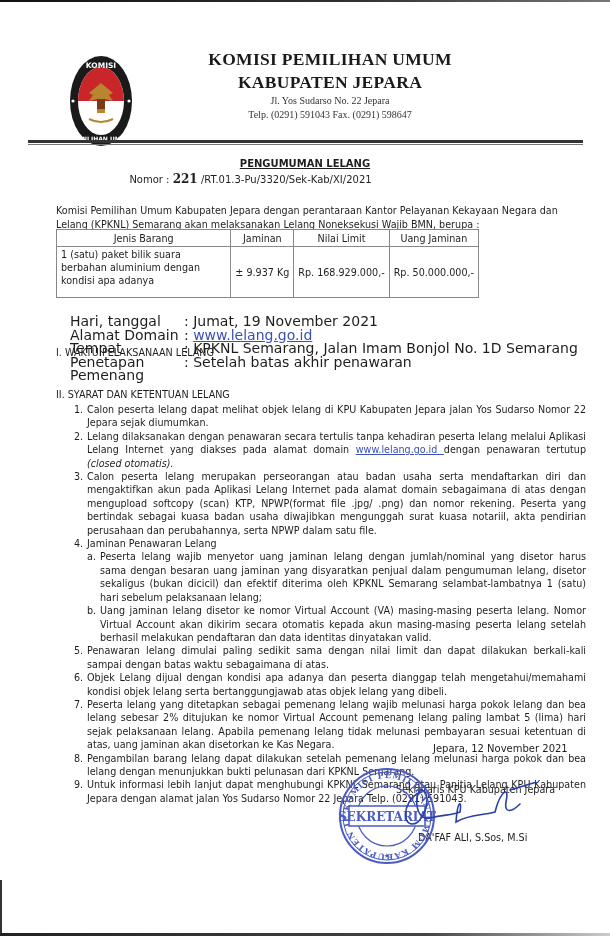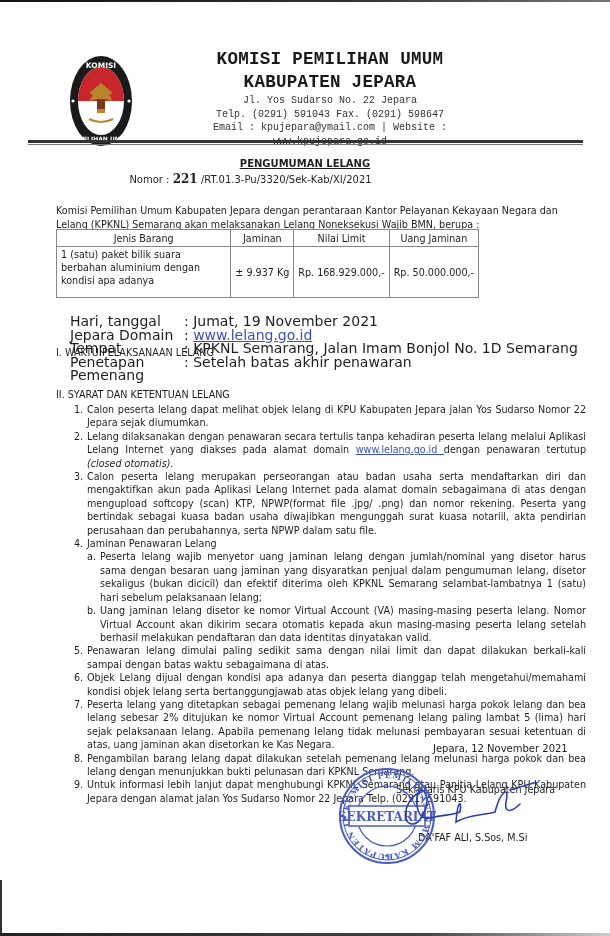--- a/index.html
+++ b/index.html
@@ -11,21 +11,21 @@
   }
   .scan-top { position: absolute; left: 0; top: 0; width: 610px; height: 2px;
     background: linear-gradient(90deg, #111 0%, #333 60%, #777 100%); }
   .scan-bottom { position: absolute; left: 0; bottom: 0; width: 610px; height: 3px;
     background: linear-gradient(90deg, #222 0%, #444 70%, #ccc 100%); }
   .scan-left { position: absolute; left: 0; top: 880px; width: 2px; height: 56px; background: #333; }
 
   
   .logo { position: absolute; left: 69px; top: 55px; width: 64px; height: 92px; }
   .kop { position: absolute; left: 160px; top: 48px; width: 340px; text-align: center;
-    font-family: Liberation Mono, monospace; }
+    font-family: Liberation Serif, serif; }
   .kop-title { font-size: 17.5px; font-weight: bold; letter-spacing: 0.3px; line-height: 22px; color: #1a1a1a; }
   .kop-sub { font-size: 17.5px; font-weight: bold; letter-spacing: 0.3px; line-height: 24px; color: #1a1a1a; }
   .kop-line { font-size: 10px; line-height: 13.5px; color: #333; }
   .rule1 { position: absolute; left: 28px; top: 140px; width: 555px; height: 3px; background: #333; }
   .rule2 { position: absolute; left: 28px; top: 144px; width: 555px; height: 1px; background: #777; }
 
   
   .title { position: absolute; left: 0; width: 610px; top: 158px; text-align: center;
     font-size: 10px; font-weight: bold; text-decoration: underline; }
   .nomor { position: absolute; left: 0; width: 501px; top: 172px; text-align: center; font-size: 10px; }
@@ -83,21 +83,20 @@
   <circle cx="60" cy="46" r="1.6" fill="#fff"></circle>
   <text x="32" y="13" font-size="7.5" font-weight="bold" fill="#fff" text-anchor="middle" font-family="DejaVu Sans, sans-serif">KOMISI</text>
   <text x="32" y="86" font-size="6" font-weight="bold" fill="#fff" text-anchor="middle" font-family="DejaVu Sans, sans-serif">PEMILIHAN UMUM</text>
 </svg>
 
 <div class="kop">
   <div class="kop-title">KOMISI PEMILIHAN UMUM</div>
   <div class="kop-sub">KABUPATEN JEPARA</div>
   <div class="kop-line">Jl. Yos Sudarso No. 22 Jepara</div>
   <div class="kop-line">Telp. (0291) 591043 Fax. (0291) 598647</div>
-  <div class="kop-line">Email : kpujepara@ymail.com | Website : www.kpujepara.go.id</div>
 </div>
 <div class="rule1"></div>
 <div class="rule2"></div>
 
 <div class="title">PENGUMUMAN LELANG</div>
 <div class="nomor">
   <span>Nomor : </span><span class="num">221</span><span> /RT.01.3-Pu/3320/Sek-Kab/XI/2021</span>
 </div>
 
 <div class="para intro">Komisi Pemilihan Umum Kabupaten Jepara dengan perantaraan Kantor Pelayanan Kekayaan Negara dan Lelang (KPKNL) Semarang akan melaksanakan Lelang Noneksekusi Wajib BMN, berupa :</div>
@@ -127,21 +126,21 @@
   </tbody>
 </table>
 
 <div class="section-h" style="top:317px;margin-top:30px;">I.  WAKTU PELAKSANAAN LELANG</div>
 <div class="kv" style="top:315px;">
   <div class="row">
     <span class="k">Hari, tanggal</span>
     <span class="v">: Jumat, 19 November 2021</span>
   </div>
   <div class="row">
-    <span class="k">Jepara Domain</span>
+    <span class="k">Alamat Domain</span>
     <span class="v"><span>: </span><span class="link">www.lelang.go.id</span></span>
   </div>
   <div class="row">
     <span class="k">Tempat</span>
     <span class="v">: KPKNL Semarang, Jalan Imam Bonjol No. 1D Semarang</span>
   </div>
   <div class="row">
     <span class="k">Penetapan Pemenang</span>
     <span class="v">: Setelah batas akhir penawaran</span>
   </div>

